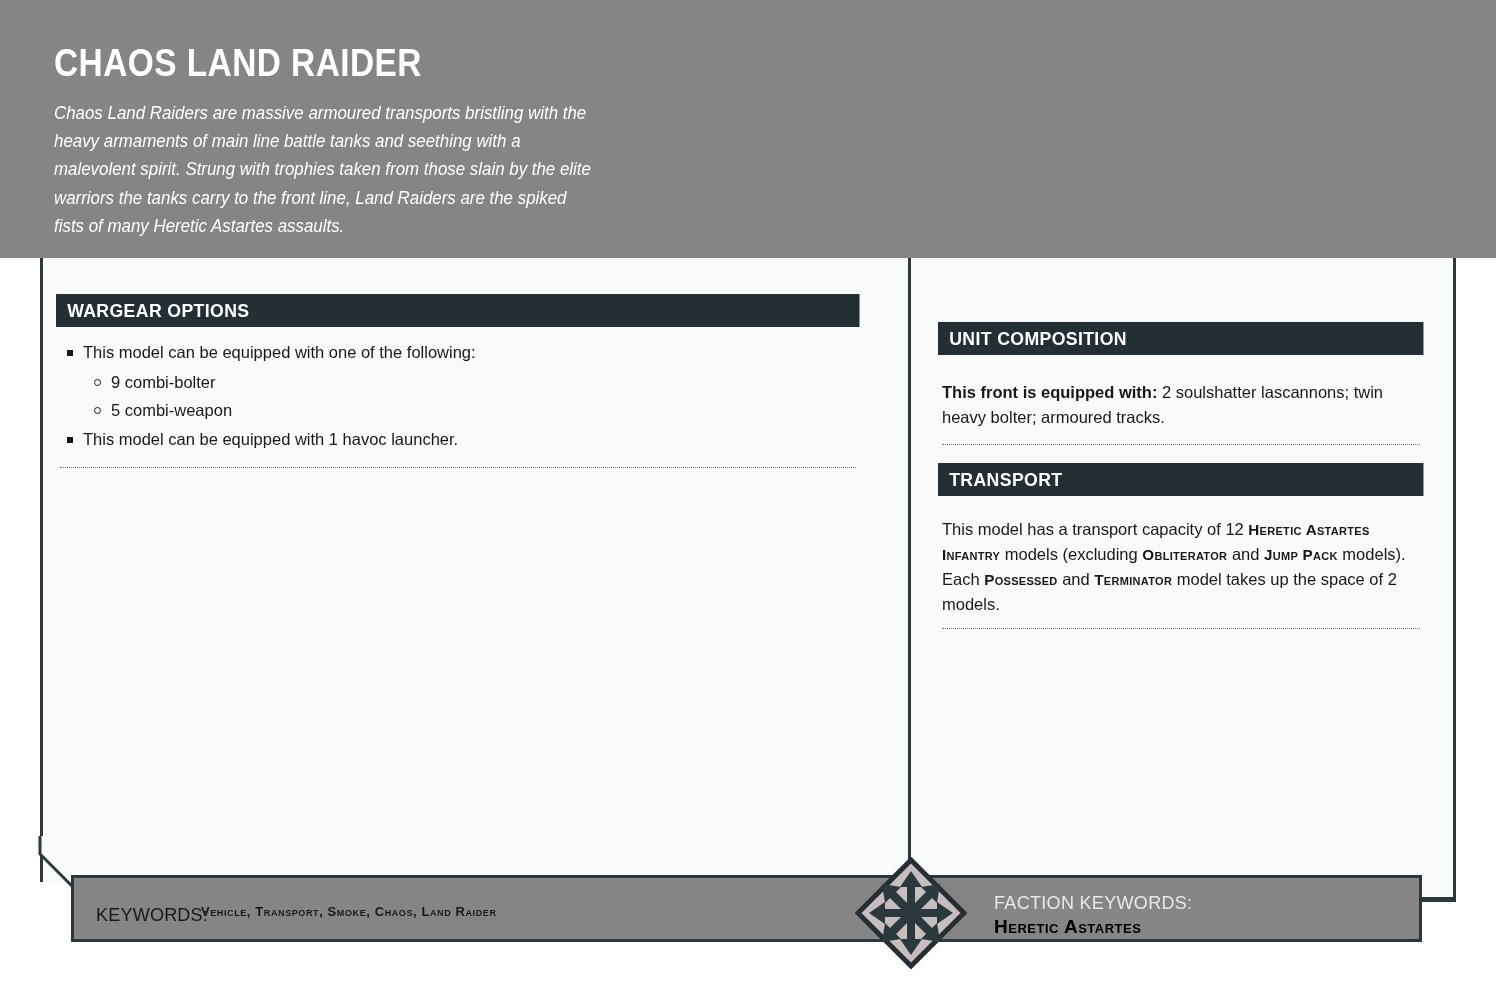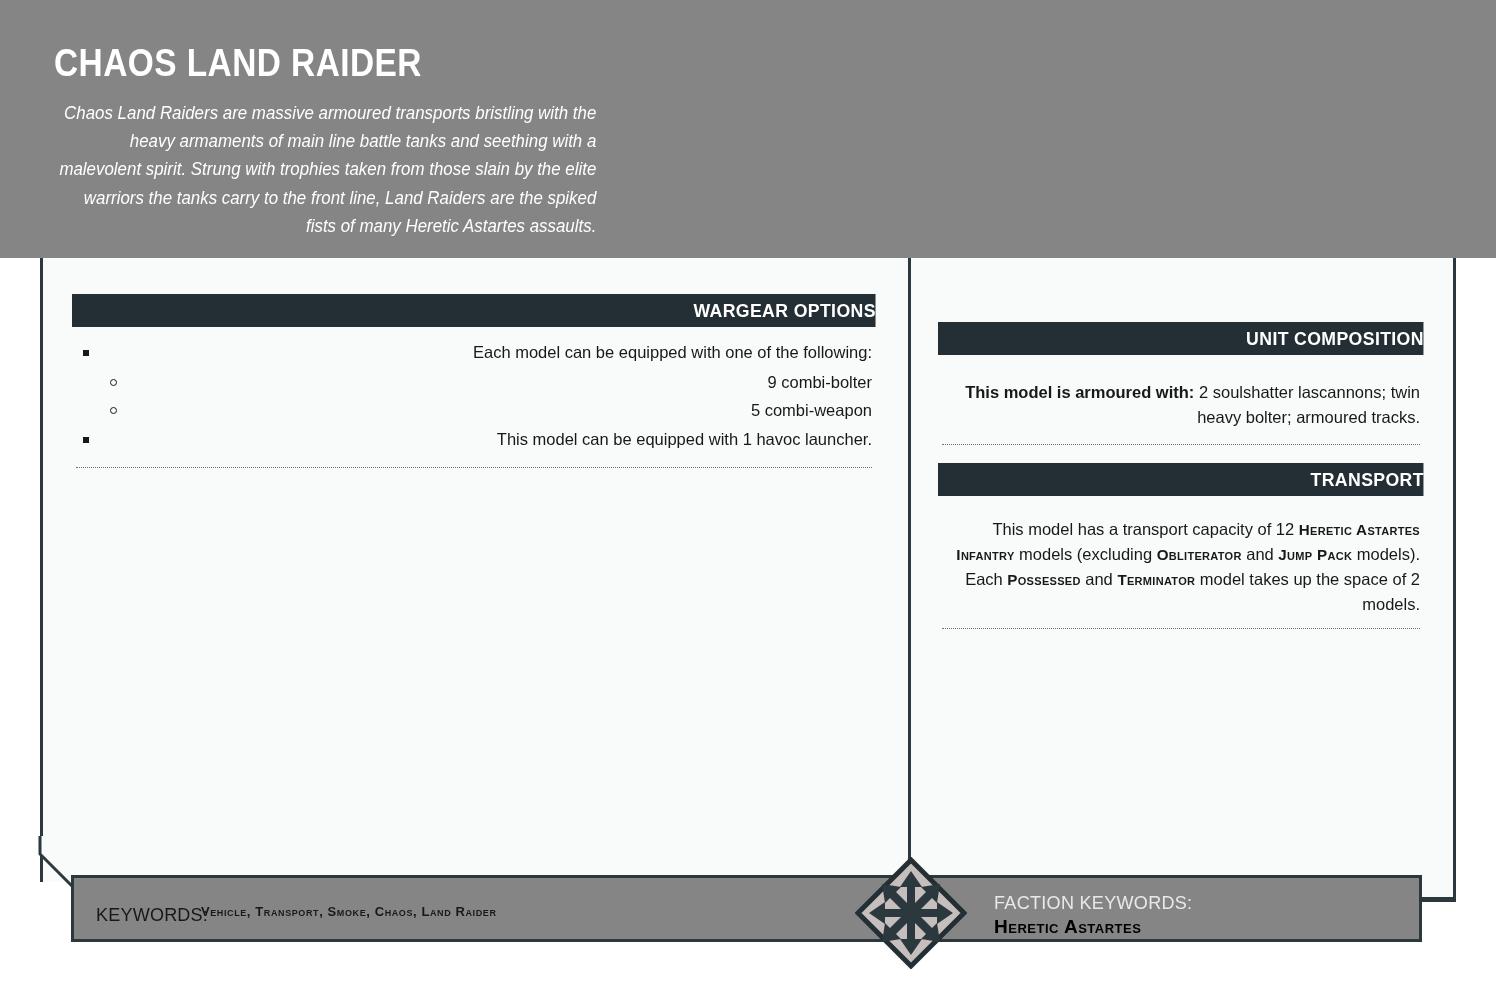--- a/index.html
+++ b/index.html
@@ -10,21 +10,20 @@
     background: #ffffff;
     font-family: "Liberation Sans", sans-serif;
     overflow: hidden;
   }
 
   .card {
     position: relative;
     width: 1496px;
     height: 992px;
     background: #ffffff;
-    text-align: right;
   }
 
   
   .header {
     position: absolute;
     left: 0; top: 0;
     width: 1496px;
     height: 258px;
     background: #858585;
   }
@@ -81,21 +80,21 @@
 
   .col-divider {
     position: absolute;
     left: 908px; top: 258px;
     width: 3px;
     height: 622px;
     background: #2b383d;
   }
 
   
-  .col-left  { position: absolute; left: 72px;  top: 294px; width: 804px; }
+  .col-left  { position: absolute; left: 56px;  top: 294px; width: 804px; }
   .col-right { position: absolute; left: 938px; top: 294px; width: 486px; margin-top: 28px; }
 
   .section-bar {
     background: #232f34;
     color: #ffffff;
     height: 33px;
     line-height: 33px;
     padding-left: 12px;
     font-size: 19px;
     font-weight: bold;
@@ -244,37 +243,37 @@
   </svg>
   <div class="body-right-tail"></div>
 
   <div class="col-divider"></div>
 
   <div class="col-left">
     <div class="section-bar">WARGEAR OPTIONS</div>
     <div class="section-body">
       <ul class="bullets">
         <li>
-          <span>Each model can be equipped with one of the following:</span>
+          <span>This model can be equipped with one of the following:</span>
           <ul class="sub">
             <li>9 combi-bolter</li>
             <li>5 combi-weapon</li>
           </ul>
         </li>
         <li style="margin-top:0">This model can be equipped with 1 havoc launcher.</li>
       </ul>
       <div class="dotted"></div>
     </div>
   </div>
 
   <div class="col-right">
     <div class="section-bar">UNIT COMPOSITION</div>
     <div class="section-body">
       <div class="para">
-        <b>This model is armoured with:</b><span> 2 soulshatter lascannons; twin heavy bolter; armoured tracks.</span>
+        <b>This front is equipped with:</b><span> 2 soulshatter lascannons; twin heavy bolter; armoured tracks.</span>
       </div>
       <div class="dotted"></div>
     </div>
 
     <div class="gap-20"></div>
 
     <div class="section-bar">TRANSPORT</div>
     <div class="section-body">
       <div class="para" style="margin-top:9px"><span>This model has a transport capacity of 12 </span><span class="kw">Heretic Astartes Infantry</span><span> models (excluding </span><span class="kw">Obliterator</span><span> and </span><span class="kw">Jump Pack</span><span> models). Each </span><span class="kw">Possessed</span><span> and </span><span class="kw">Terminator</span><span> model takes up the space of 2 models.</span></div>
       <div class="dotted tight"></div>

